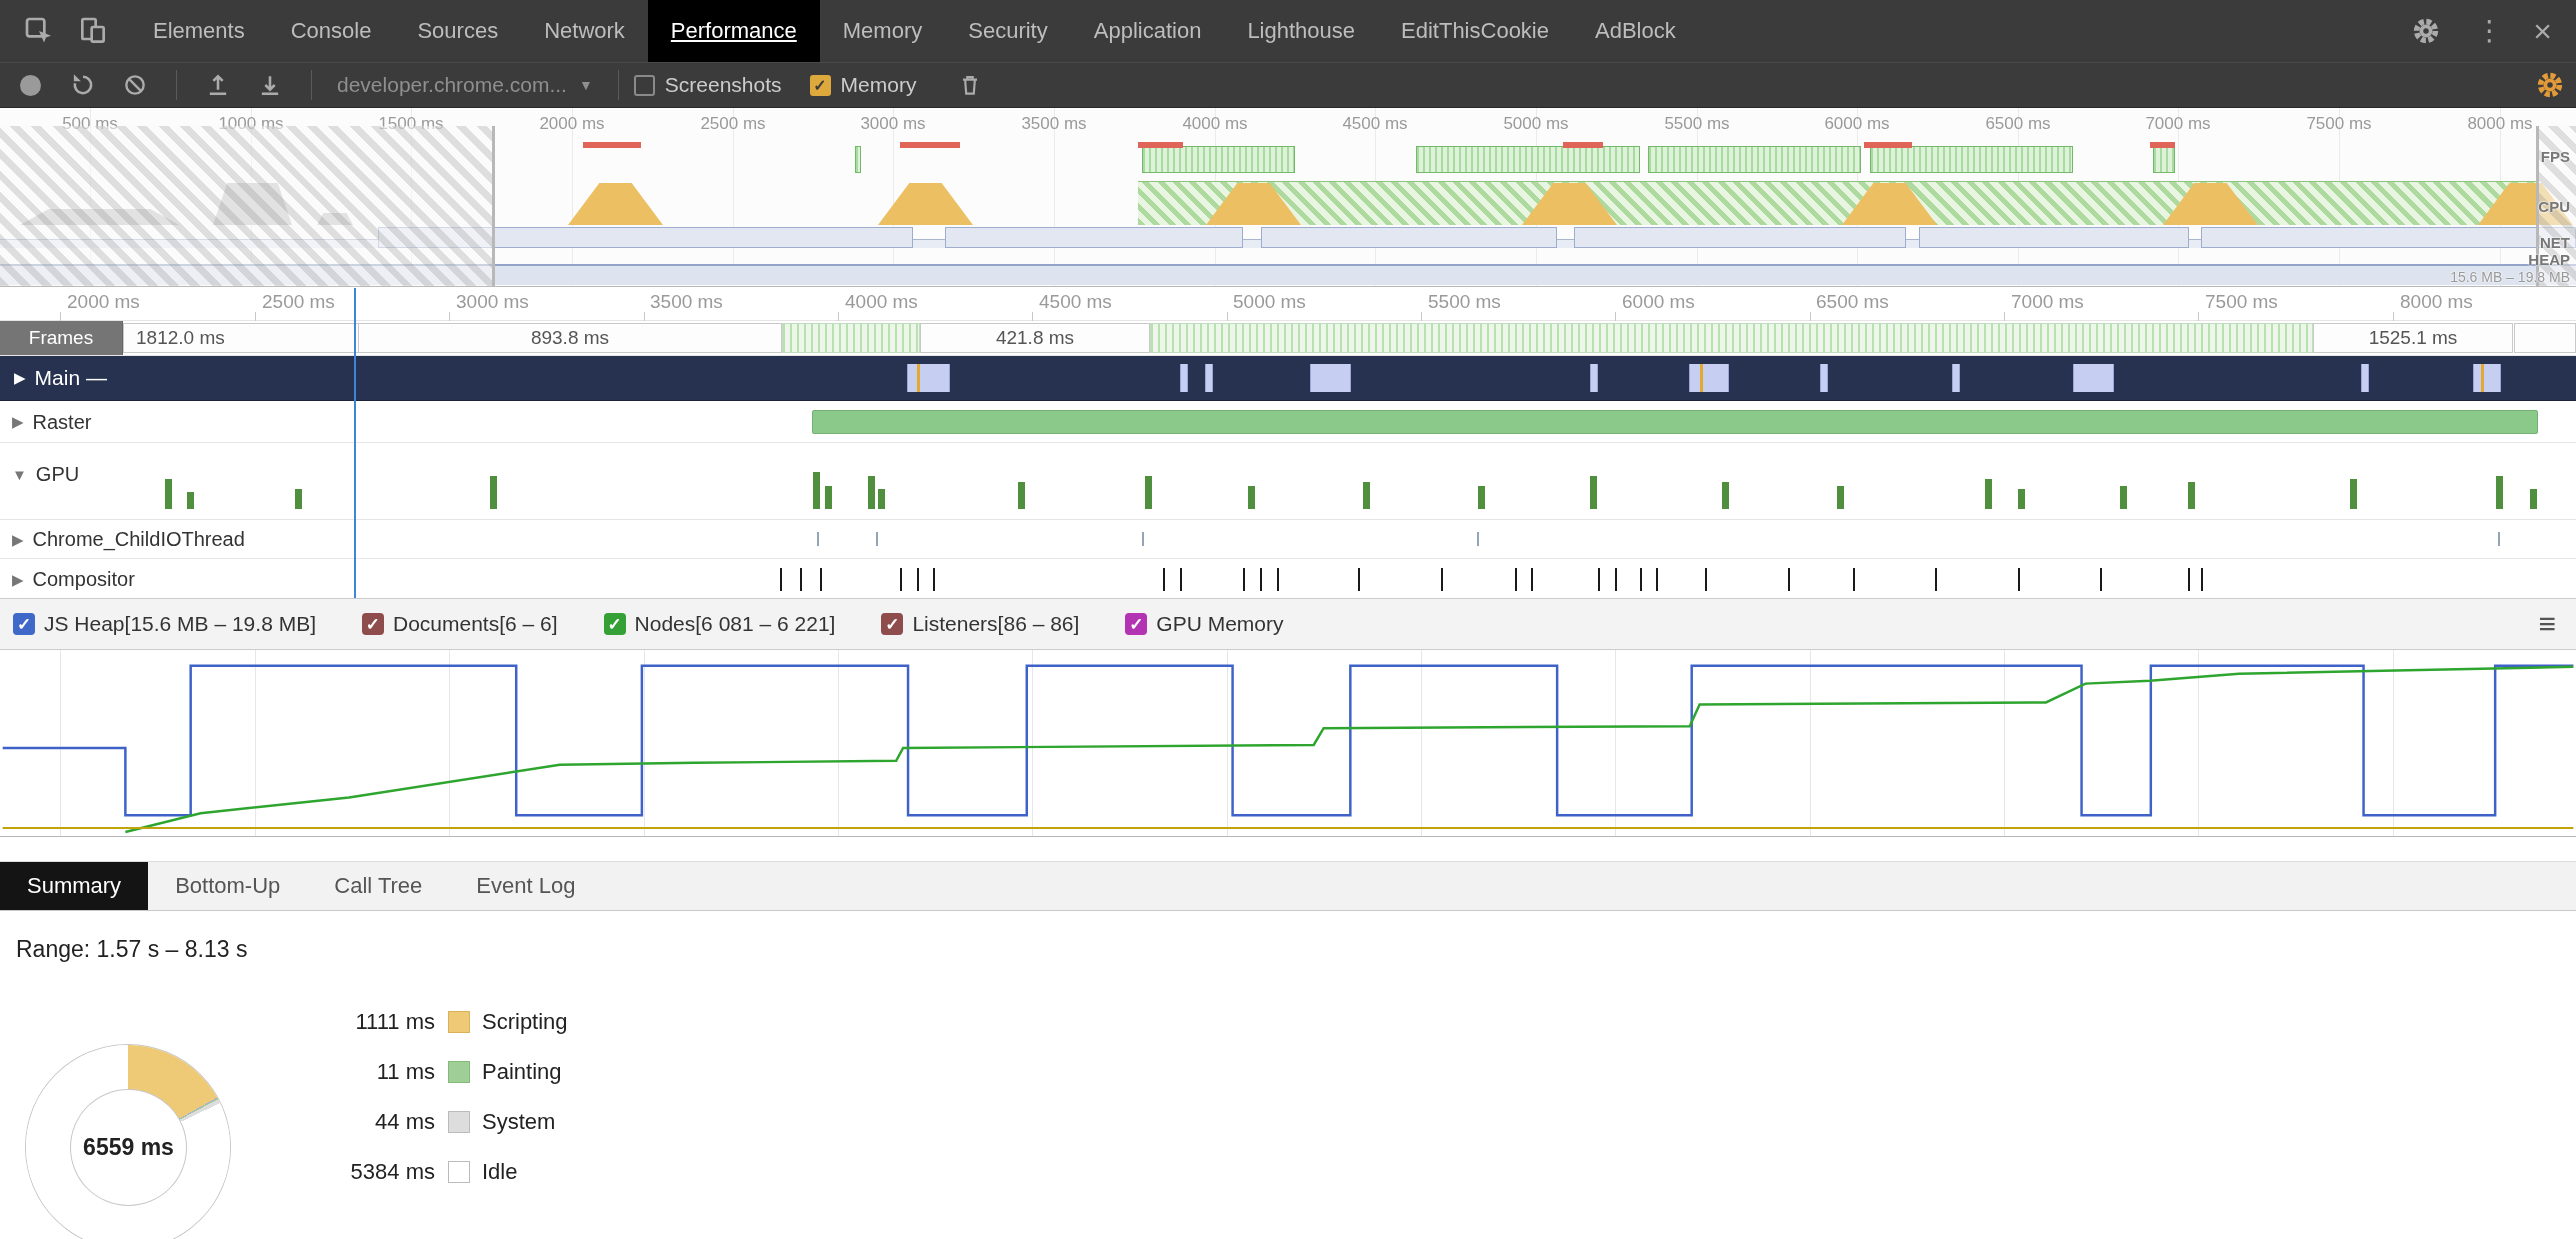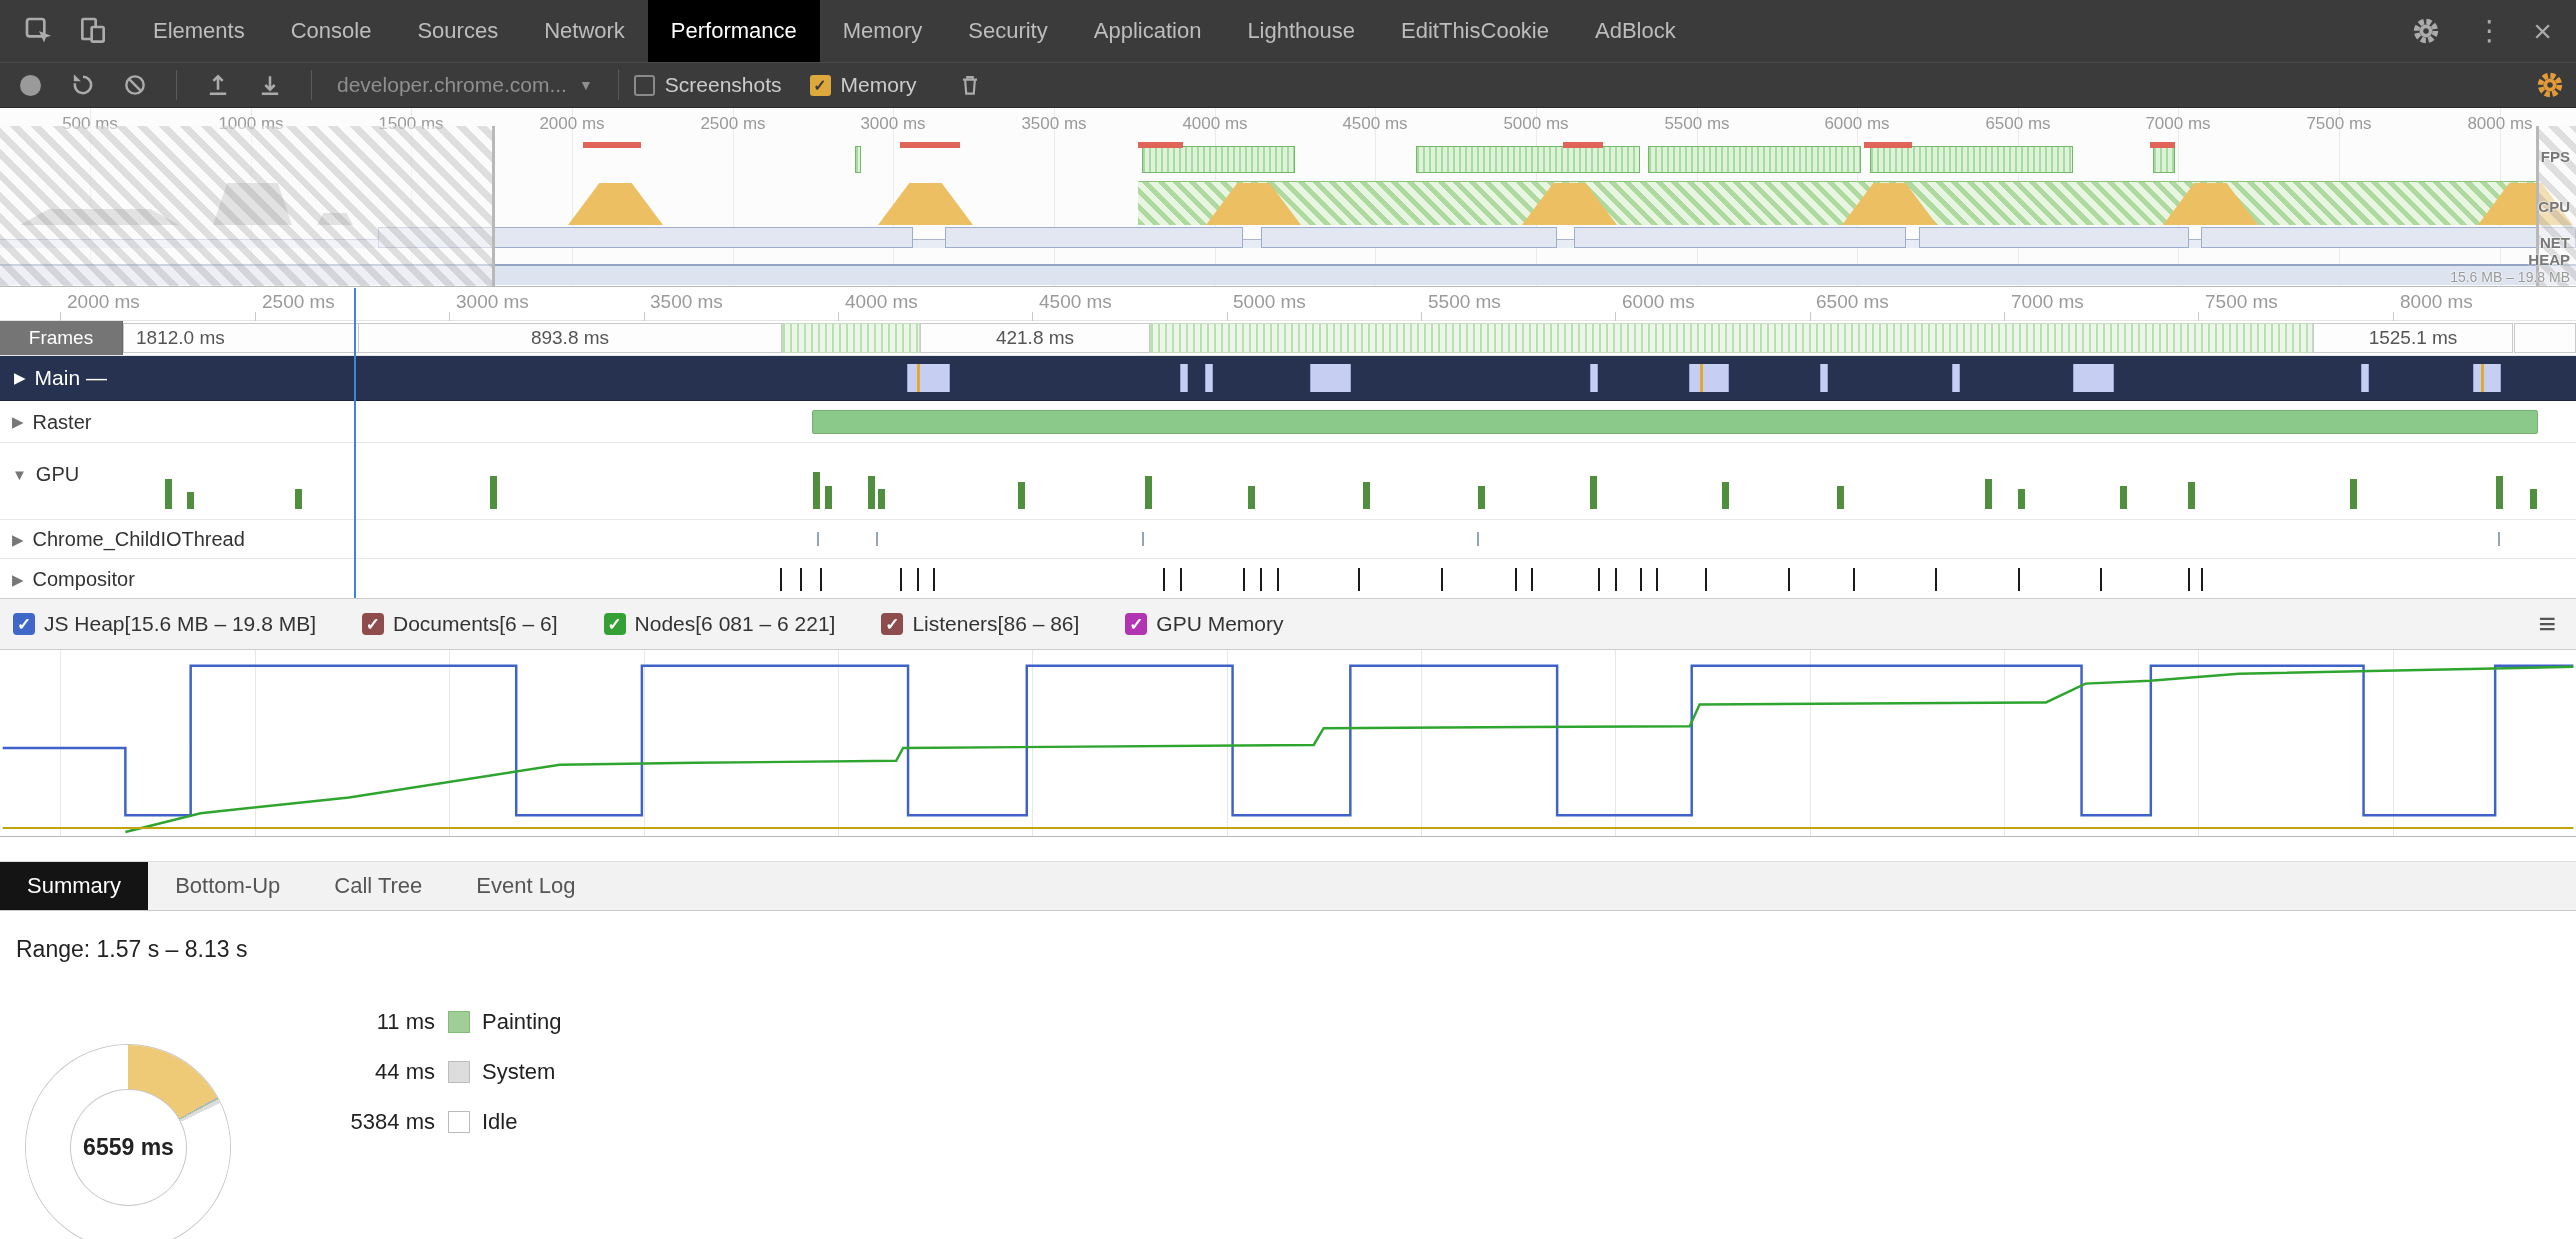--- a/index.html
+++ b/index.html
@@ -6,21 +6,21 @@
   html,body { width:2576px; height:1239px; }
   body { font-family:"Liberation Sans", sans-serif; background:#fff; }
   .app { position:relative; width:2576px; height:1239px; overflow:hidden; background:#fff; }
 
   
   .tabbar { position:absolute; left:0; top:0; width:100%; height:62px; background:#3b3b3b; display:flex; align-items:stretch; color:#bdbdbd; z-index:20; }
   .tb-icons { display:flex; align-items:center; gap:16px; padding:0 18px 0 20px; }
   .iconbtn { width:38px; height:38px; display:flex; align-items:center; justify-content:center; }
   .ptabs { display:flex; align-items:stretch; }
   .ptab { display:flex; align-items:center; padding:0 23px; font-size:22px; color:#bdbdbd; white-space:nowrap; cursor:default; }
-  .ptab.active { background:#000; color:#fff; }
+  .ptab.active { background:#000; color:#fff;text-decoration:underline; }
   .tb-right { margin-left:auto; display:flex; align-items:center; gap:30px; padding-right:24px; }
   .glyph { font-size:28px; color:#ababab; line-height:1; }
   .glyph.close { font-size:32px; }
 
   
   .toolbar { position:absolute; left:0; top:62px; width:100%; height:46px; background:#3b3b3b; border-top:1px solid #4a4a4a; border-bottom:1px solid #282828; display:flex; align-items:center; color:#b8b8b8; font-size:21px; z-index:20; }
   .record-dot { width:21px; height:21px; border-radius:50%; background:#9a9a9a; margin:0 16px 0 20px; }
   .sep { width:1px; height:30px; background:#5a5a5a; margin:0 15px; }
   .tico { width:36px; height:36px; display:flex; align-items:center; justify-content:center; margin:0 8px; }
   .cb { width:21px; height:21px; border:2px solid #8a8a8a; border-radius:3px; display:flex; align-items:center; justify-content:center; font-size:16px; font-weight:bold; color:#3b3b3b; }
@@ -522,20 +522,25 @@
       <div class="btab">Event Log</div>
     </div>
   <div class="range">Range: 1.57 s – 8.13 s</div>
   <div class="donut" id="donutRing" style="background: conic-gradient(rgb(239, 202, 118) 0deg, rgb(239, 202, 118) 60.98deg, rgb(166, 171, 232) 60.98deg, rgb(166, 171, 232) 61.47deg, rgb(159, 207, 150) 61.47deg, rgb(159, 207, 150) 62.08deg, rgb(221, 221, 221) 62.08deg, rgb(221, 221, 221) 64.49deg, rgb(255, 255, 255) 64.49deg, rgb(255, 255, 255) 360deg);">
     <div class="donut-hole">
       <span class="donut-total">6559 ms</span>
     </div>
   </div>
   <div class="legend" id="legendRows">
       <div class="lrow">
+        <div class="lval">1111 ms</div>
+        <div class="lsw" style="background: rgb(239, 202, 118); border-color: rgb(217, 178, 90);"></div>
+        <div class="llab">Scripting</div>
+      </div>
+      <div class="lrow">
         <div class="lval">11 ms</div>
         <div class="lsw" style="background: rgb(159, 207, 150); border-color: rgb(131, 187, 121);"></div>
         <div class="llab">Painting</div>
       </div>
       <div class="lrow">
         <div class="lval">44 ms</div>
         <div class="lsw" style="background: rgb(221, 221, 221); border-color: rgb(187, 187, 187);"></div>
         <div class="llab">System</div>
       </div>
       <div class="lrow">

